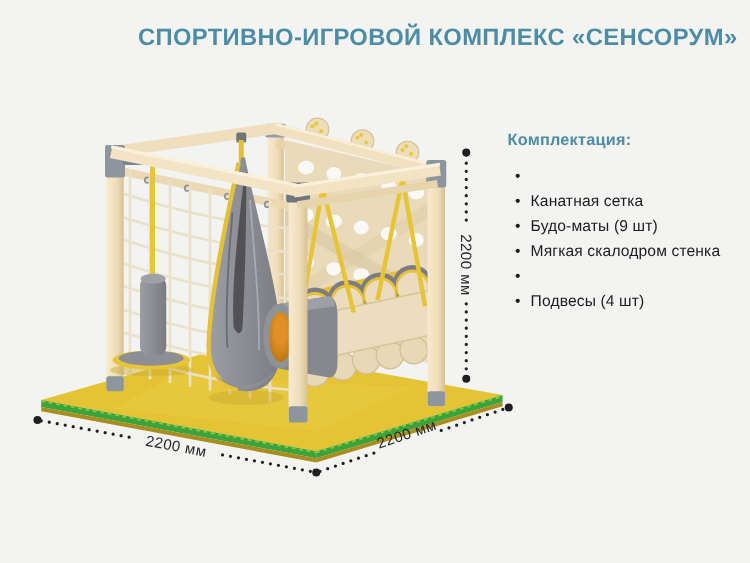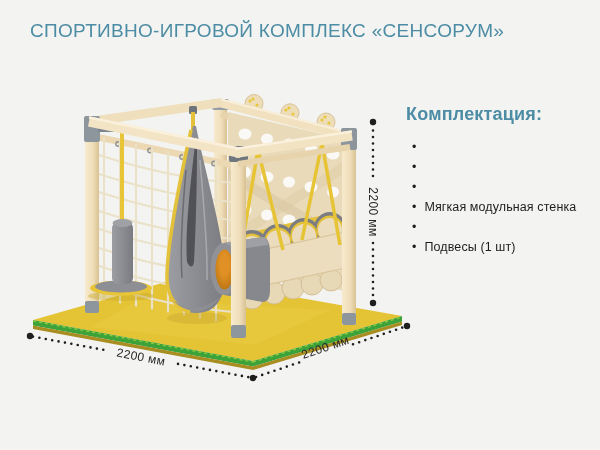--- a/index.html
+++ b/index.html
@@ -4,27 +4,28 @@
 <style>
   html,body{margin:0;padding:0;}
   body{
     width:600px;height:450px;position:relative;overflow:hidden;
     background:#F3F4F2;
     font-family:"Liberation Sans","DejaVu Sans",sans-serif;
     -webkit-font-smoothing:antialiased;
   }
   .title{
     position:absolute;left:30px;top:20px;margin:0;width:560px;
-    font-size:19px;font-weight:400;letter-spacing:.3px;
+    font-size:19px;font-weight:700;letter-spacing:.3px;
     color:#4C8CA4;
+    text-align:right;
   }
   .illustration{position:absolute;left:0;top:0;}
   .specs{position:absolute;left:406px;top:104px;width:188px;}
   .specs-heading{
-    margin:0 0 12px 0;font-size:18px;font-weight:700;color:#4C8CA4;letter-spacing:.2px;
+    margin:0 0 12px 0;font-size:13px;font-weight:700;color:#4C8CA4;letter-spacing:.2px;
   }
   .specs-list{list-style:none;margin:0;padding:0;}
   .specs-list li{
     display:flex;align-items:flex-start;gap:8px;
     font-size:12.5px;color:#1D1D1F;line-height:20px;letter-spacing:.1px;
   }
   .bullet{color:#1D1D1F;font-size:12.5px;line-height:20px;padding-left:6px;}
   .dim-text{font-size:12px;fill:#262626;letter-spacing:.4px;}
 </style>
 </head>
@@ -262,29 +263,31 @@
 </svg>
 
 <section class="specs">
   <h2 class="specs-heading">Комплектация:</h2>
   <ul class="specs-list">
     <li>
       <span class="bullet">•</span>
     </li>
     <li>
       <span class="bullet">•</span>
-    </li>
-    <li>
-      <span class="bullet">•</span>
-    </li>
-    <li>
-      <span class="bullet">•</span>
-      <span>Мягкая модульная стенка</span>
-    </li>
-    <li>
-      <span class="bullet">•</span>
-    </li>
-    <li>
-      <span class="bullet">•</span>
-      <span>Подвесы (1 шт)</span>
+      <span>Канатная сетка</span>
+    </li>
+    <li>
+      <span class="bullet">•</span>
+      <span>Будо-маты (9 шт)</span>
+    </li>
+    <li>
+      <span class="bullet">•</span>
+      <span>Мягкая скалодром стенка</span>
+    </li>
+    <li>
+      <span class="bullet">•</span>
+    </li>
+    <li>
+      <span class="bullet">•</span>
+      <span>Подвесы (4 шт)</span>
     </li>
   </ul>
 </section>
 
 </body></html>

